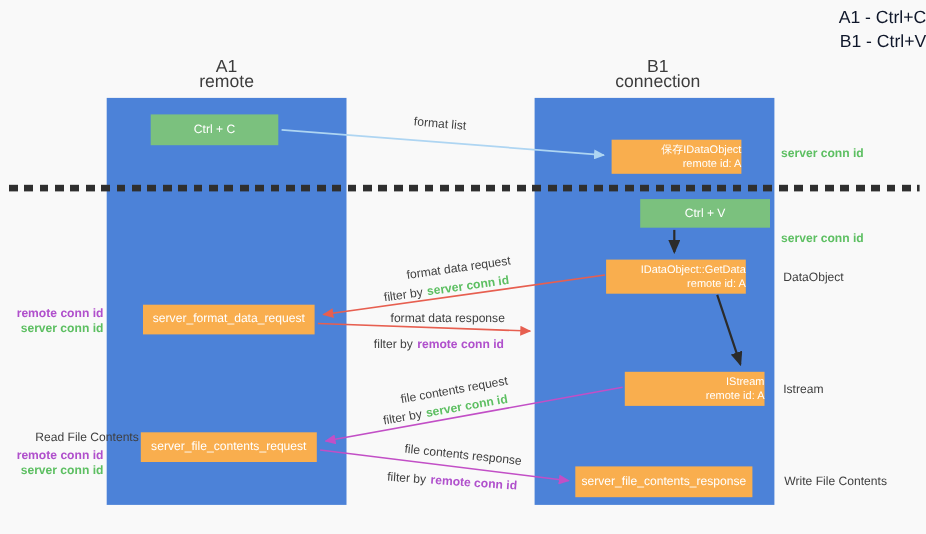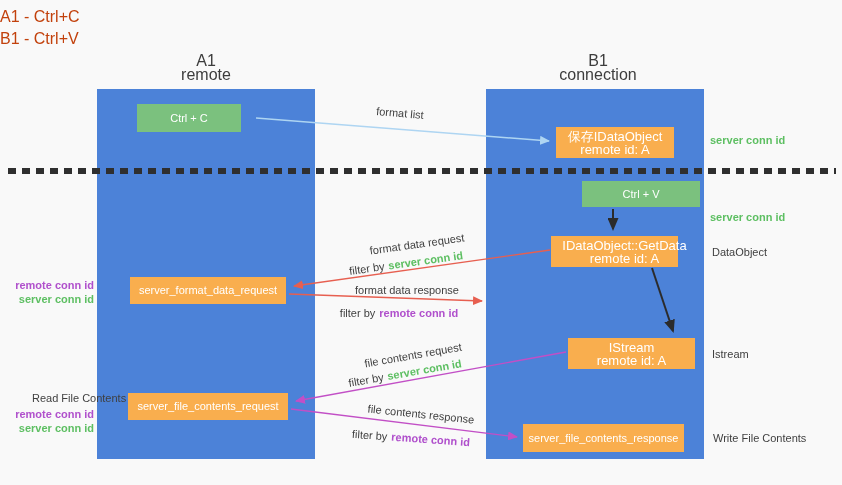--- a/index.html
+++ b/index.html
@@ -1,27 +1,27 @@
 <!DOCTYPE html>
 <html><head>
 <meta charset="utf-8">
 <style>
   html,body{margin:0;padding:0;background:#f9f9f9;font-family:"Liberation Sans",sans-serif;}
   .canvas{position:relative;width:842px;height:485px;background:#f9f9f9;overflow:hidden;}
-  .title{position:absolute;left:0;right:0;top:6px;text-align:left;font-size:16px;line-height:22px;color:#c2410c;}
+  .title{position:absolute;left:0;right:0;top:6px;text-align:right;font-size:16px;line-height:22px;color:#0f172a;}
   .col-header{position:absolute;width:140px;text-align:center;font-size:16px;line-height:14px;color:#3c3c3c;}
   .lane{position:absolute;background:#4c82d8;width:218px;height:370px;top:89px;}
   .divider{position:absolute;left:8px;right:6px;top:168px;height:6px;z-index:5;
            background:repeating-linear-gradient(90deg,#2f2f2f 0 8px,transparent 8px 14px);}
   .arrows{position:absolute;left:0;top:0;z-index:4;}
   .node{position:absolute;z-index:6;display:flex;flex-direction:column;align-items:center;justify-content:center;
         color:#fff;font-size:11px;line-height:13px;text-align:center;box-sizing:border-box;}
   .node.green{background:#7bc17e;}
   .node.orange{background:#f9ae4e;}
-  .node.two-line{font-size:13px;}
+  .node.two-line{font-size:10px;align-items:flex-end;}
   .alabel{position:absolute;z-index:7;font-size:11px;color:#3f3f3f;white-space:nowrap;
           transform-origin:center;display:flex;gap:4px;}
   .green-text{color:#5dbf62;font-weight:bold;}
   .purple-text{color:#b050cc;font-weight:bold;}
   .side-label{position:absolute;z-index:7;font-size:11px;color:#3f3f3f;white-space:nowrap;}
   .side-label.bold-green{color:#5dbf62;font-weight:bold;}
   .side-label.bold-purple{color:#b050cc;font-weight:bold;}
   .left-col{left:0;width:94px;text-align:right;}
 </style>
 </head>
@@ -65,21 +65,21 @@
     </defs>
     <line x1="256" y1="118" x2="549" y2="141" stroke="#aed5f2" stroke-width="1.6" marker-end="url(#mblue)"></line>
     <line x1="613" y1="209" x2="613" y2="229" stroke="#2b2b2b" stroke-width="2" marker-end="url(#mblack)"></line>
     <line x1="550" y1="250" x2="294" y2="286" stroke="#e75f50" stroke-width="1.4" marker-end="url(#mred)"></line>
     <line x1="289" y1="294" x2="482" y2="301" stroke="#e75f50" stroke-width="1.4" marker-end="url(#mred)"></line>
     <line x1="652" y1="268" x2="673" y2="331" stroke="#2b2b2b" stroke-width="2" marker-end="url(#mblack)"></line>
     <line x1="566" y1="352" x2="296" y2="401" stroke="#c24fc6" stroke-width="1.4" marker-end="url(#mmag)"></line>
     <line x1="291" y1="409" x2="517" y2="437" stroke="#c24fc6" stroke-width="1.4" marker-end="url(#mmag)"></line>
   </svg>
 
-  <div class="node green" style="left:137px;top:104px;width:104px;height:28px;">
+  <div class="node green" style="left:137px;top:104px;width:116px;height:28px;">
     <span>Ctrl + C</span>
   </div>
 
   <div class="node orange two-line" style="left:556px;top:127px;width:118px;height:31px;">
     <span>保存IDataObject</span>
     <span>remote id: A</span>
   </div>
 
   <div class="node green" style="left:582px;top:181px;width:118px;height:26px;text-align:right;">
     <span>Ctrl + V</span>

